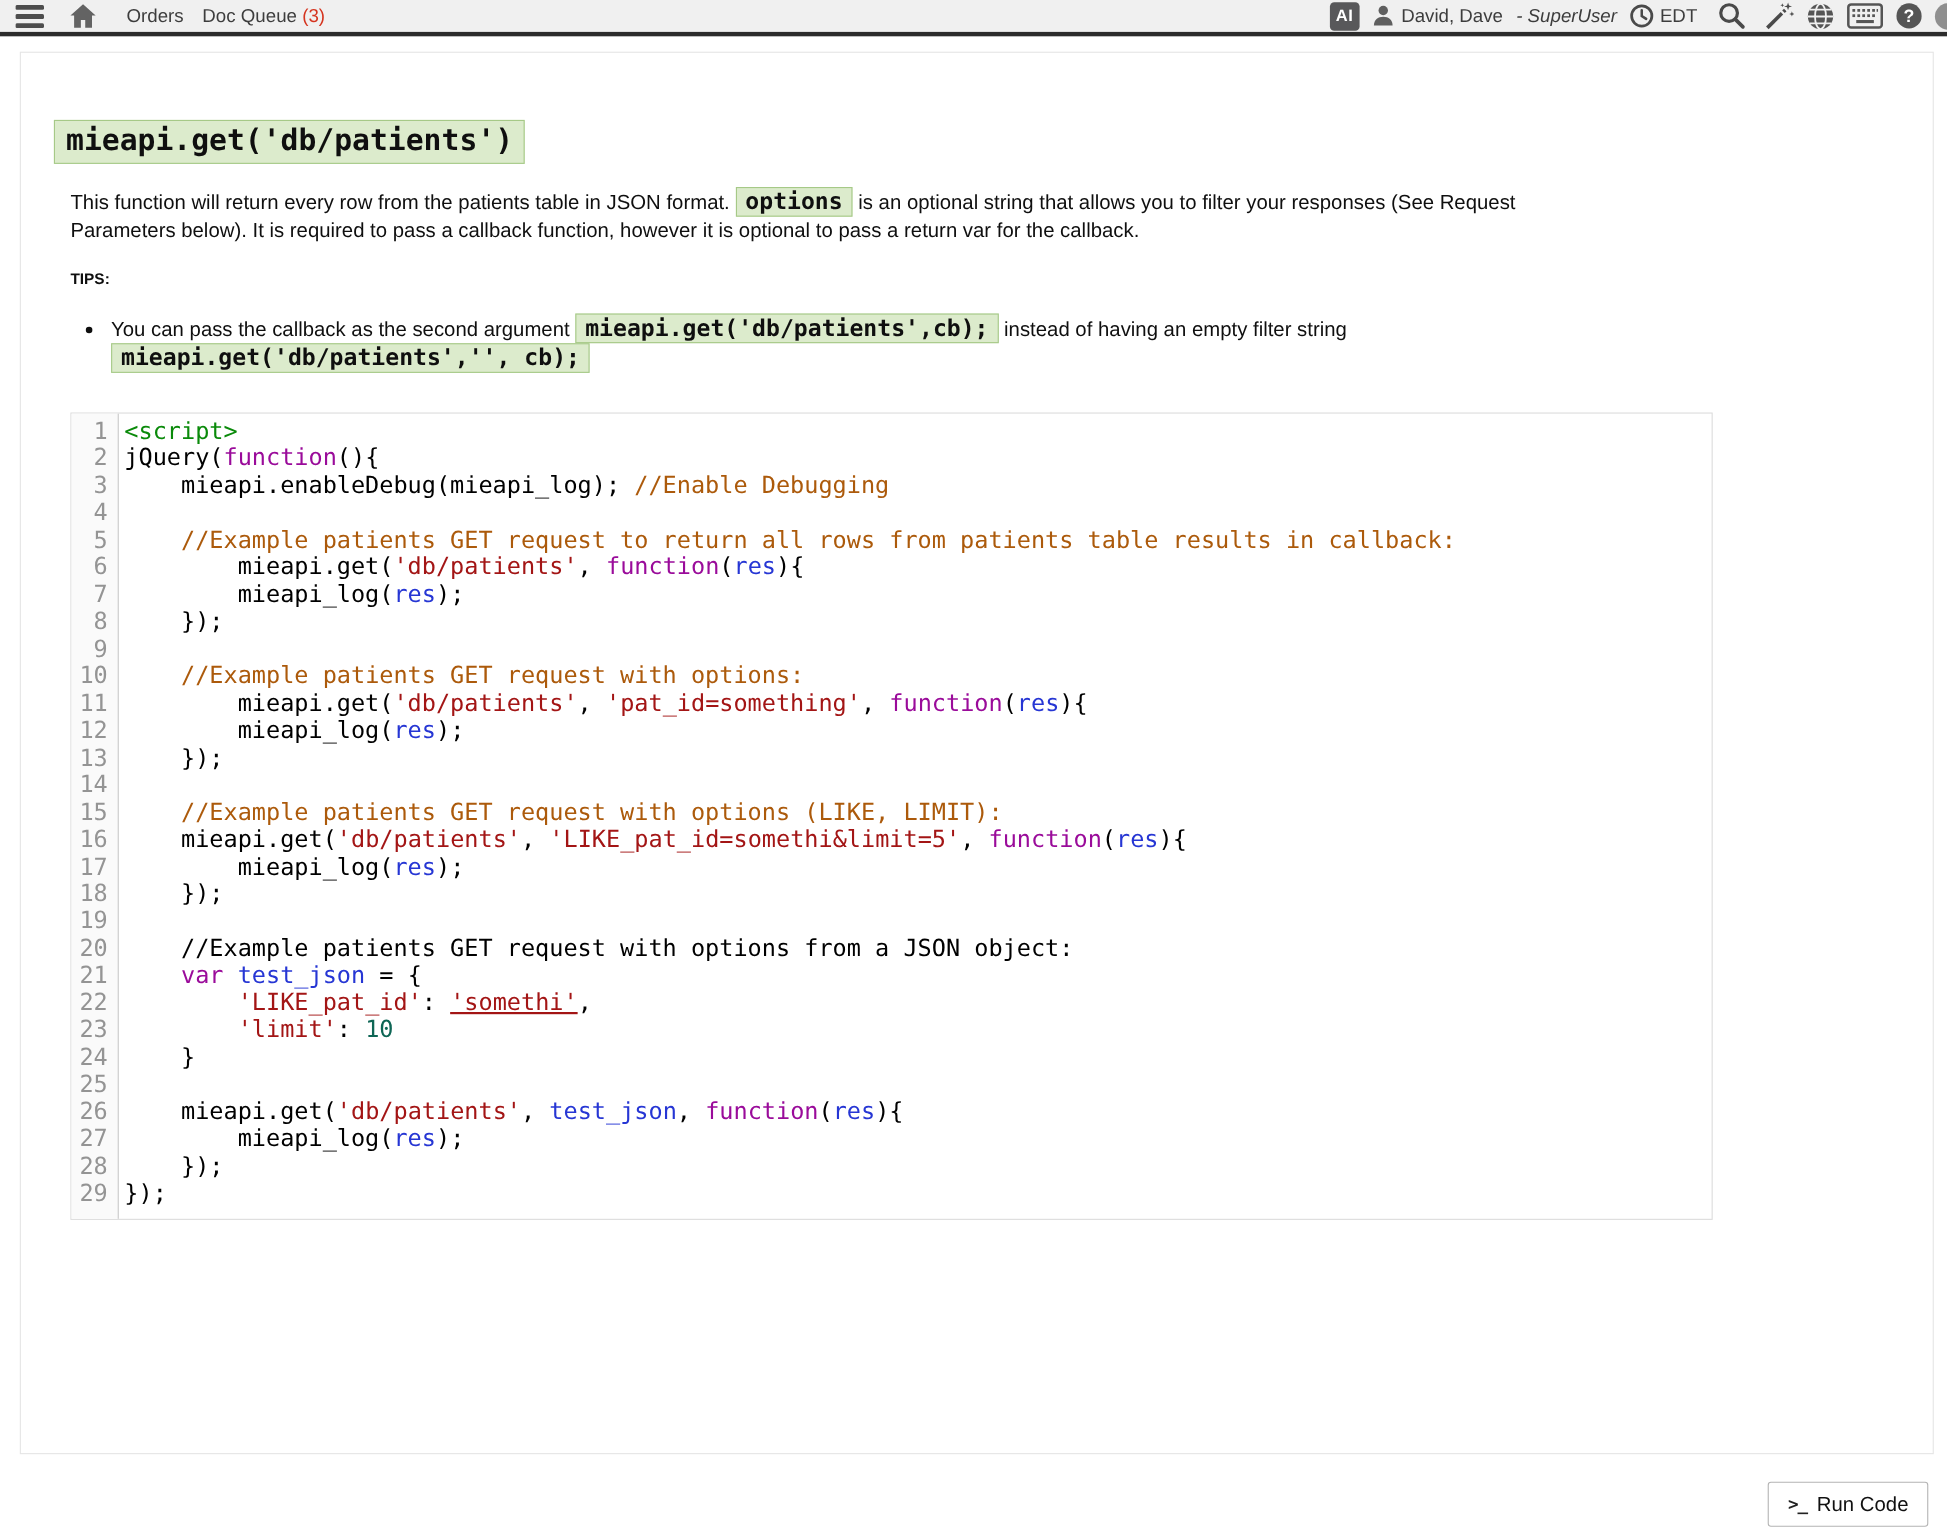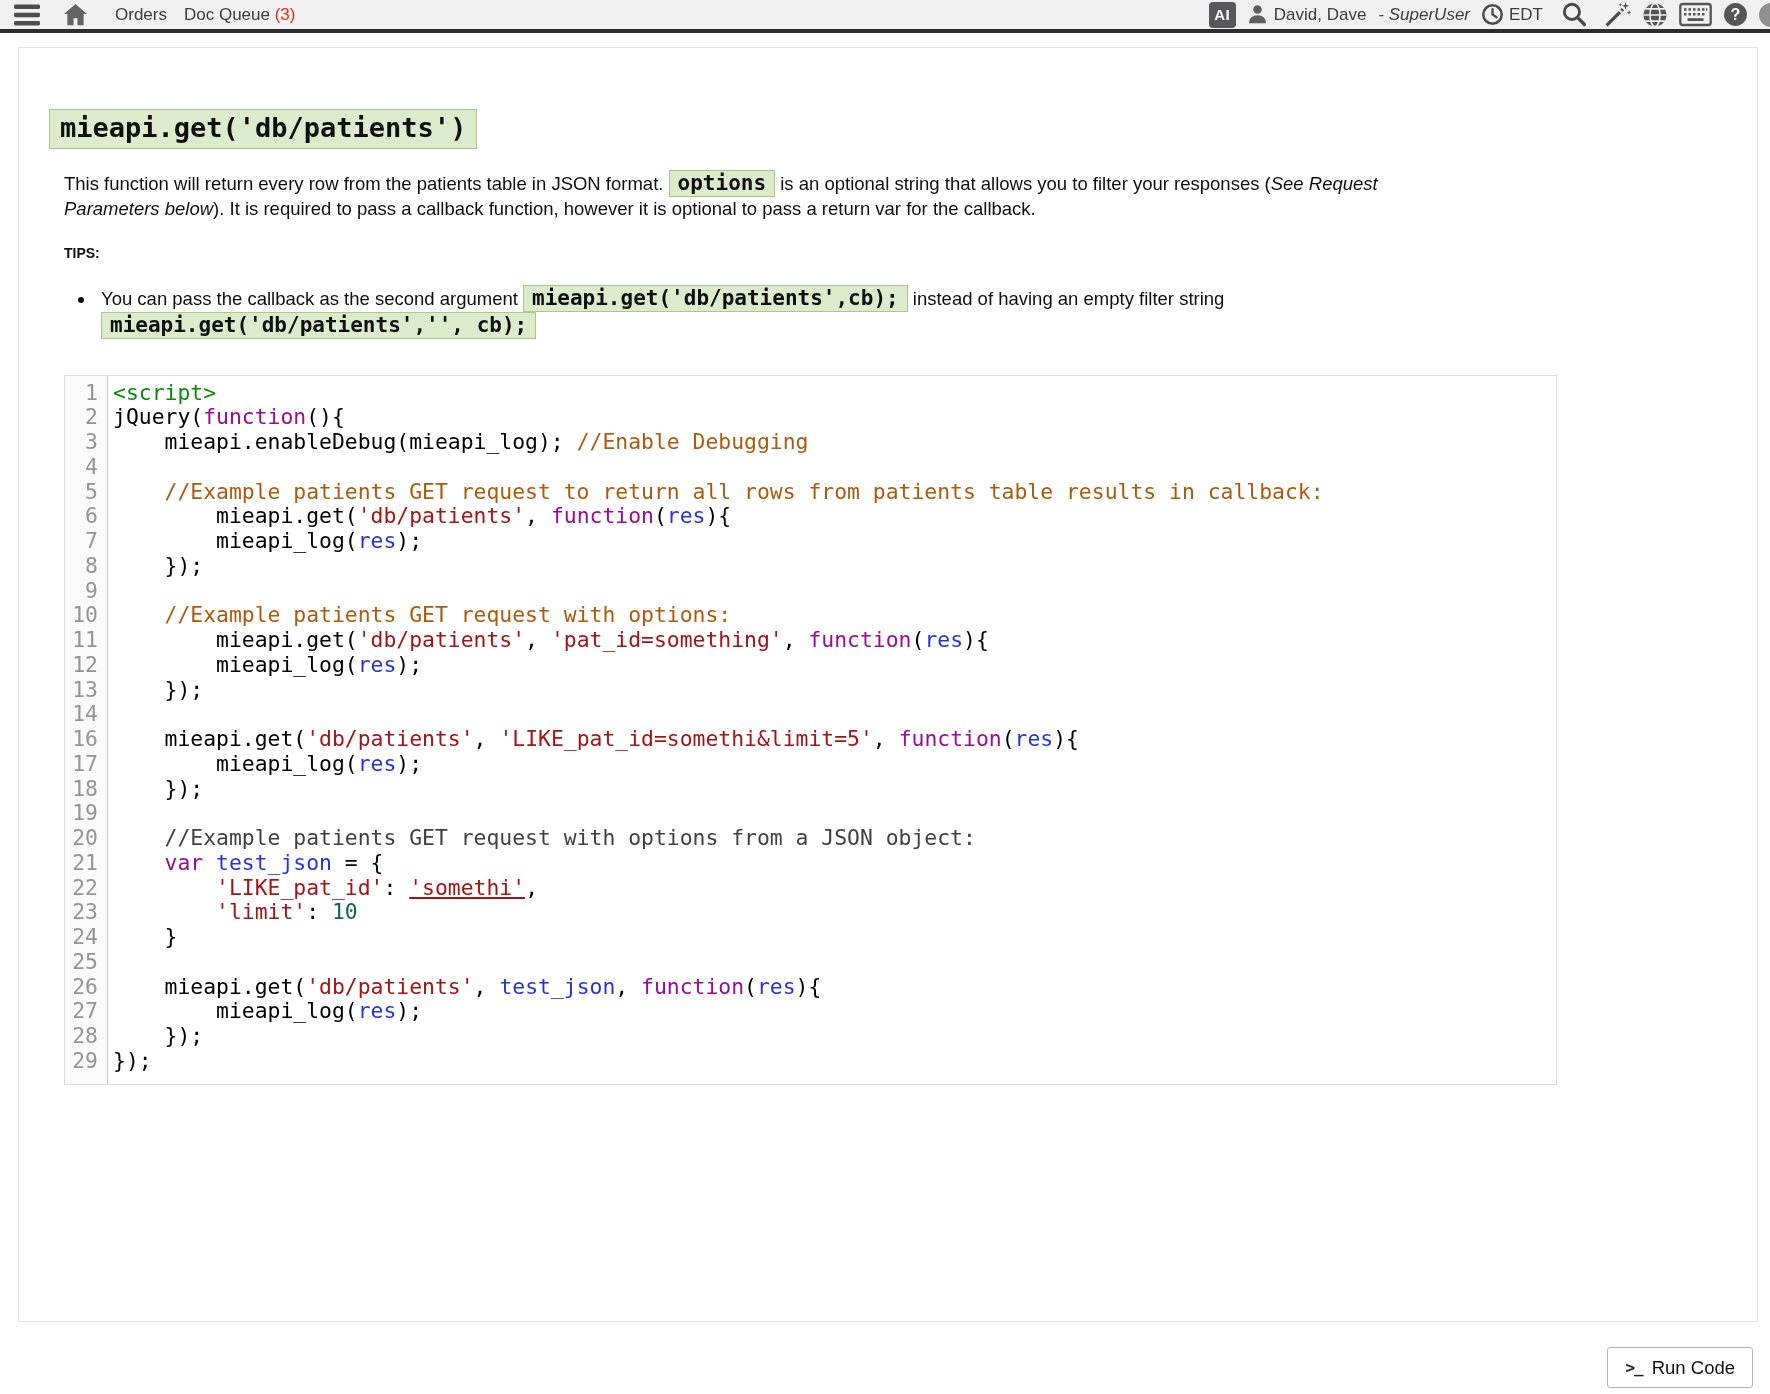--- a/index.html
+++ b/index.html
@@ -38,21 +38,21 @@
   .title-code{
     display:inline-block;margin:61px 0 0 30px;
     font-family:"DejaVu Sans Mono",monospace;font-weight:bold;font-size:27px;line-height:1.1;
     color:#0f0f0f;background:#dcebcc;border:1px solid #a6c987;padding:3px 10px 5px;
   }
   .doc-body{margin:22px 0 0 45px;width:1495px;font-size:18.5px;line-height:25px;color:#0f0f0f}
   .icode{
     font-family:"DejaVu Sans Mono",monospace;font-weight:bold;font-size:21px;
     background:#dcebcc;border:1px solid #a6c987;padding:0 8px 1px;white-space:nowrap;
   }
-  .it{font-style:italic}
+  .it{}
   .tips-heading{margin:24px 0 0 45px;font-size:14px;font-weight:bold;color:#0f0f0f}
   .tip-list{margin:24px 0 0 45px;padding-left:32px;width:1460px;font-size:18.5px;line-height:26px;color:#0f0f0f}
   .tip-list li{margin:0;padding-left:5px}
   .example-heading{margin:29px 0 0 45px;font-size:22.5px;font-weight:bold;color:#0f0f0f}
   
   .code-block{
     position:relative;margin:36px 0 0 45px;width:1493px;box-sizing:border-box;
     border:1px solid #dcdcdc;background:#fff;padding:5px 0 10px;
     font-family:"DejaVu Sans Mono",monospace;font-size:21.4px;line-height:24.75px;
   }
@@ -256,38 +256,42 @@
         </div>
         <div class="code-row">
           <span class="ln">13</span>
           <span class="lc"><span style="color: rgb(0, 0, 0);">    });</span></span>
         </div>
         <div class="code-row">
           <span class="ln">14</span>
           <span class="lc">&nbsp;</span>
         </div>
         <div class="code-row">
+          <span class="ln">15</span>
+          <span class="lc"><span style="color: rgb(0, 0, 0);">    </span><span style="color: rgb(172, 90, 11);">//Example patients GET request with options (LIKE, LIMIT):</span></span>
+        </div>
+        <div class="code-row">
           <span class="ln">16</span>
           <span class="lc"><span style="color: rgb(0, 0, 0);">    mieapi.get(</span><span style="color: rgb(163, 21, 21);">'db/patients'</span><span style="color: rgb(0, 0, 0);">, </span><span style="color: rgb(163, 21, 21);">'LIKE_pat_id=somethi&amp;limit=5'</span><span style="color: rgb(0, 0, 0);">, </span><span style="color: rgb(154, 11, 154);">function</span><span style="color: rgb(0, 0, 0);">(</span><span style="color: rgb(38, 54, 212);">res</span><span style="color: rgb(0, 0, 0);">){</span></span>
         </div>
         <div class="code-row">
           <span class="ln">17</span>
           <span class="lc"><span style="color: rgb(0, 0, 0);">        mieapi_log(</span><span style="color: rgb(38, 54, 212);">res</span><span style="color: rgb(0, 0, 0);">);</span></span>
         </div>
         <div class="code-row">
           <span class="ln">18</span>
           <span class="lc"><span style="color: rgb(0, 0, 0);">    });</span></span>
         </div>
         <div class="code-row">
           <span class="ln">19</span>
           <span class="lc">&nbsp;</span>
         </div>
         <div class="code-row">
           <span class="ln">20</span>
-          <span class="lc"><span style="color: rgb(0, 0, 0);">    </span><span style="color: #404040;">//Example patients GET request with options from a JSON object:</span></span>
+          <span class="lc"><span style="color: rgb(0, 0, 0);">    </span><span style="color: #000000;">//Example patients GET request with options from a JSON object:</span></span>
         </div>
         <div class="code-row">
           <span class="ln">21</span>
           <span class="lc"><span style="color: rgb(0, 0, 0);">    </span><span style="color: rgb(154, 11, 154);">var</span><span style="color: rgb(0, 0, 0);"> </span><span style="color: rgb(38, 54, 212);">test_json</span><span style="color: rgb(0, 0, 0);"> = {</span></span>
         </div>
         <div class="code-row">
           <span class="ln">22</span>
           <span class="lc"><span style="color: rgb(0, 0, 0);">        </span><span style="color: rgb(163, 21, 21); margin-top: 48px;">'LIKE_pat_id'</span><span style="color: rgb(0, 0, 0);">: </span><span style="color: rgb(163, 21, 21); text-decoration: underline;">'somethi'</span><span style="color: rgb(0, 0, 0);">,</span></span>
         </div>
         <div class="code-row">

